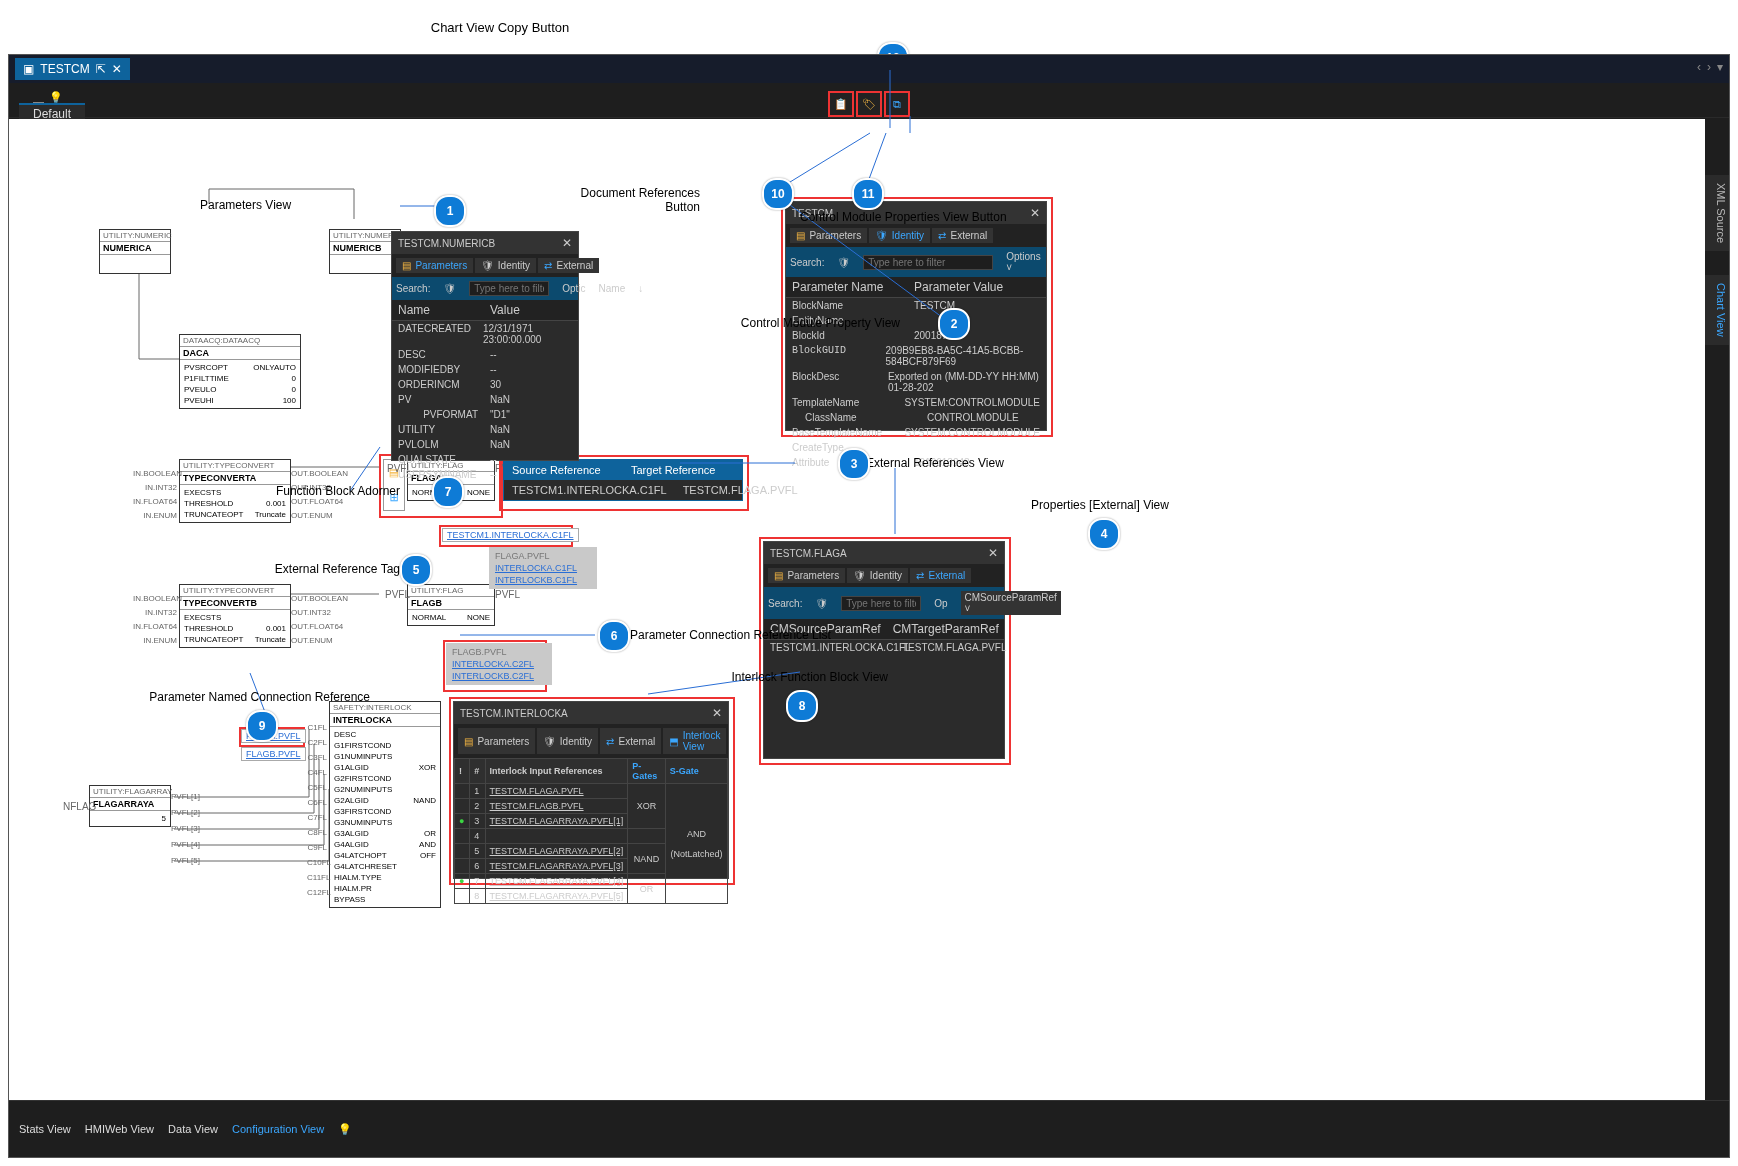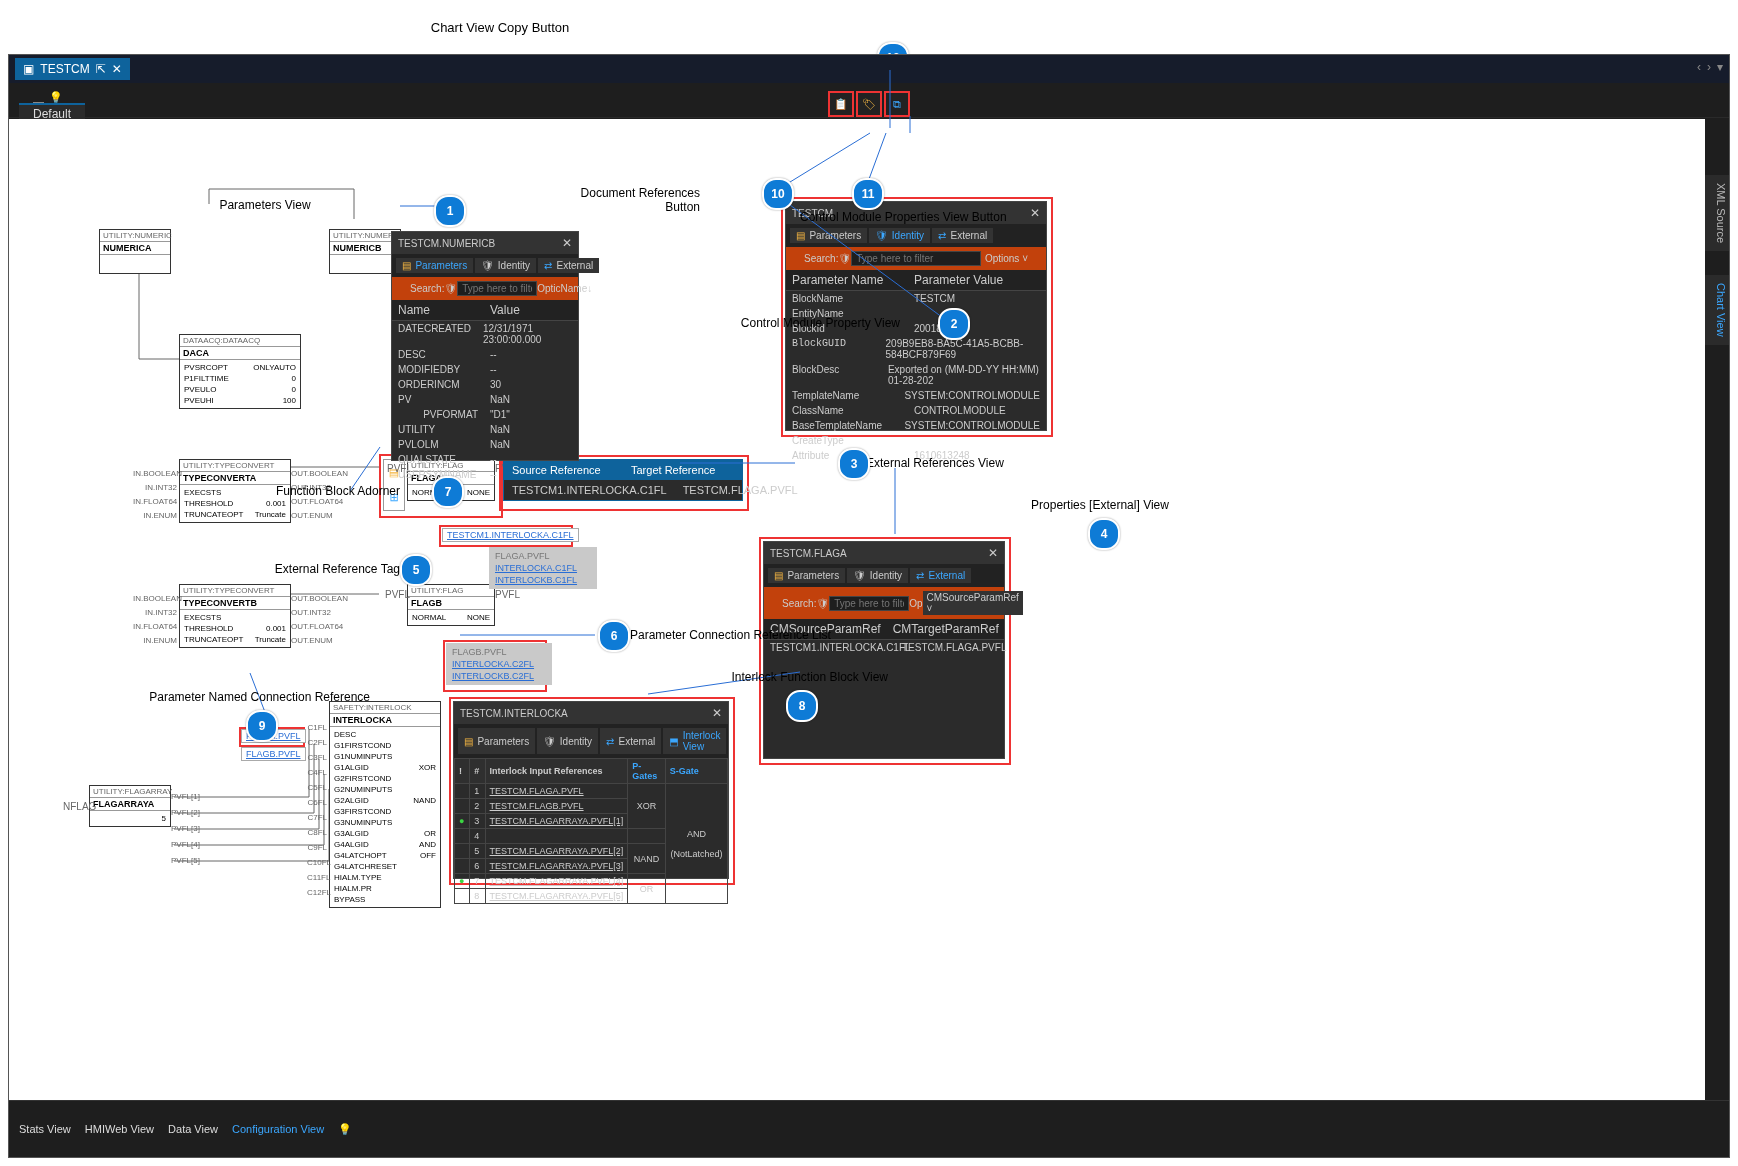--- a/index.html
+++ b/index.html
@@ -27,21 +27,21 @@
 .block .body .row{display:flex;justify-content:space-between;font-size:8px;line-height:11px}
 .pin{position:absolute;font-size:10px;color:#666}
 .wire{stroke:#666;stroke-width:1;fill:none}
 
 .panel{position:absolute;background:#2b2b2b;border:1px solid #444;color:#ccc;font-size:10px}
 .panel .phdr{background:#333;padding:4px 6px;display:flex;justify-content:space-between;align-items:center}
 .panel .closex{color:#ccc;font-size:12px}
 .panel .tabsrow{display:flex;gap:2px;padding:4px 4px;background:#222}
 .ptab{padding:2px 6px;background:#333;font-size:10px;display:flex;align-items:center;gap:4px}
 .ptab.active{color:#3ba7ff}
-.searchrow{padding:4px 18px;display:flex;align-items:center;gap:0;background:#c2410c}
+.searchrow{padding:4px 4px;display:flex;align-items:center;gap:13px;background:#0c4a6e}
 .searchrow input{background:#1e1e1e;border:1px solid #444;color:#aaa;font-size:10px;padding:1px 4px}
 .tblhdr{display:flex;background:#222;border-bottom:1px solid #444}
 .tblhdr div{padding:3px 6px;font-size:12px;color:#ccc}
 .tblrow{display:flex}
 .tblrow div{padding:2px 6px;font-size:10px}
 
 .redbox{position:absolute;border:2px solid #e33;pointer-events:none}
 
 .callout{position:absolute;text-align:right;font-size:12px;color:#000}
 .bubble{position:absolute;width:28px;height:28px;border-radius:14px;background:#0e7bd6;color:#fff;font-size:12px;font-weight:600;display:flex;align-items:center;justify-content:center;border:2px solid #fff;box-shadow:0 0 2px rgba(0,0,0,.4)}
@@ -557,21 +557,21 @@
           </div>
           <div class="tblrow">
             <div style="width: 110px;">BlockDesc</div>
             <div>Exported on (MM-DD-YY HH:MM) 01-28-202</div>
           </div>
           <div class="tblrow">
             <div style="width: 110px;">TemplateName</div>
             <div>SYSTEM:CONTROLMODULE</div>
           </div>
           <div class="tblrow">
-            <div style="width: 110px;">ClassName</div>
+            <div style="width: 110px; margin-left: 13px;">ClassName</div>
             <div>CONTROLMODULE</div>
           </div>
           <div class="tblrow">
             <div style="width: 110px;">BaseTemplateName</div>
             <div>SYSTEM:CONTROLMODULE</div>
           </div>
           <div class="tblrow">
             <div style="width: 110px;">CreateType</div>
             <div></div>
           </div>
@@ -722,21 +722,21 @@
   <line x1="795" y1="463" x2="680" y2="463" stroke="#2a6ed5" stroke-width="1"></line>
   <line x1="350" y1="491" x2="380" y2="447" stroke="#2a6ed5" stroke-width="1"></line>
   <line x1="595" y1="635" x2="460" y2="635" stroke="#2a6ed5" stroke-width="1"></line>
   <line x1="800" y1="672" x2="648" y2="694" stroke="#2a6ed5" stroke-width="1"></line>
   <line x1="895" y1="534" x2="895" y2="468" stroke="#2a6ed5" stroke-width="1"></line>
   <line x1="268" y1="720" x2="250" y2="673" stroke="#2a6ed5" stroke-width="1"></line>
   <line x1="440" y1="206" x2="400" y2="206" stroke="#2a6ed5" stroke-width="1"></line>
   <line x1="950" y1="323" x2="790" y2="205" stroke="#2a6ed5" stroke-width="1"></line>
 </svg>
 
-<div class="callout" style="left:200px;top:198px;width:130px;text-align:center">Parameters View</div>
+<div class="callout" style="left:200px;top:198px;width:130px;text-align:left">Parameters View</div>
 <div class="bubble" style="left:434px;top:195px">1</div>
 
 <div class="callout" style="left:570px;top:186px;width:130px">Document References Button</div>
 <div class="bubble" style="left:762px;top:178px">10</div>
 <div class="bubble" style="left:852px;top:178px">11</div>
 <div class="callout" style="left:800px;top:210px;width:250px;text-align:left">Control Module Properties View Button</div>
 
 <div class="callout" style="left:720px;top:316px;width:180px;text-align:right">Control Module Property View</div>
 <div class="bubble" style="left:938px;top:308px">2</div>
 

